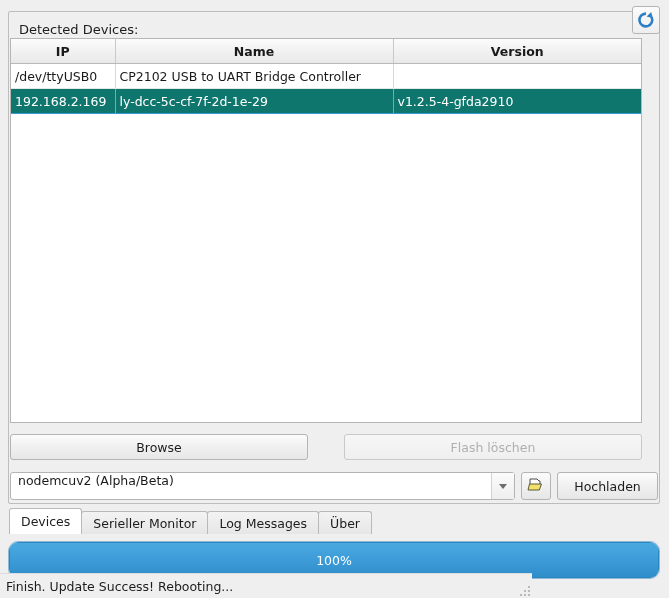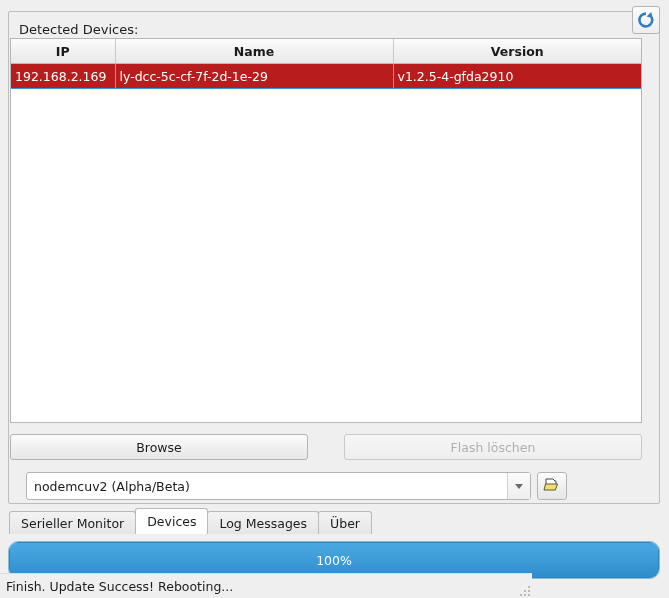--- a/index.html
+++ b/index.html
@@ -97,21 +97,21 @@
     white-space: nowrap;
     overflow: hidden;
     text-overflow: clip;
     font-size: 12.5px;
     color: #1a1a1a;
     vertical-align: middle;
   }
   table.devtable td:last-child { border-right: none; }
 
   tr.row-selected td {
-    background: #b91c1c;
+    background: #0f766e;
     color: #ffffff;
     border-right: 1px solid #5aaee2;
     border-bottom: 1px solid #3a9ad9;
   }
   tr.row-selected td:last-child { border-right: none; }
 
   .col-ip    { width: 104px; }
   .col-name  { width: 278px; }
   .col-ver   { width: 248px; }
 
@@ -158,25 +158,24 @@
     display: flex;
     gap: 6px;
     align-items: stretch;
   }
   .combo {
     width: 505px;
     border: 1px solid #b4b4b4;
     border-radius: 3px;
     background: #ffffff;
     display: flex;
-    align-items: center;
+    align-items: flex-start;
     box-sizing: border-box;
     position: relative;
     cursor: pointer;
-    margin-left: 16px;
   }
   .combo-text {
     padding-left: 7px;
     font-size: 12.5px;
     color: #1a1a1a;
     white-space: nowrap;
     overflow: hidden;
   }
   .combo-arrow {
     position: absolute;
@@ -345,20 +344,25 @@
         <col class="col-ver">
     </colgroup>
     <thead>
       <tr>
         <th>IP</th>
         <th>Name</th>
         <th>Version</th>
       </tr>
     </thead>
     <tbody>
+      <tr>
+        <td>/dev/ttyUSB0</td>
+        <td>CP2102 USB to UART Bridge Controller</td>
+        <td></td>
+      </tr>
       <tr class="row-selected">
         <td>192.168.2.169</td>
         <td>ly-dcc-5c-cf-7f-2d-1e-29</td>
         <td>v1.2.5-4-gfda2910</td>
       </tr>
     </tbody>
   </table>
 </div>
 
 <div class="btnrow">
@@ -374,25 +378,26 @@
     </span>
   </div>
   <div class="iconbtn">
     <span>
       <svg width="18" height="18" viewBox="0 0 18 18">
         <path d="M3 3 h7 l2 2 h1 v4 H3 Z" fill="#fdfdfd" stroke="#4a4a4a" stroke-width="1"></path>
         <path d="M2.5 8 h12 l-2.2 6 H1 Z" fill="#f2e06a" stroke="#5a5a3a" stroke-width="1" stroke-linejoin="round"></path>
       </svg>
     </span>
   </div>
+  <div class="uploadbtn">Hochladen</div>
 </div>
 
 <div class="tabbar">
+  <div class="tab active">Devices</div>
   <div class="tab">Serieller Monitor</div>
-  <div class="tab active">Devices</div>
   <div class="tab">Log Messages</div>
   <div class="tab">Über</div>
 </div>
 
 <div class="progress-wrap">
   <div class="progress-fill"></div>
   <div class="progress-label">100%</div>
 </div>
 
 <div class="statusbar">

